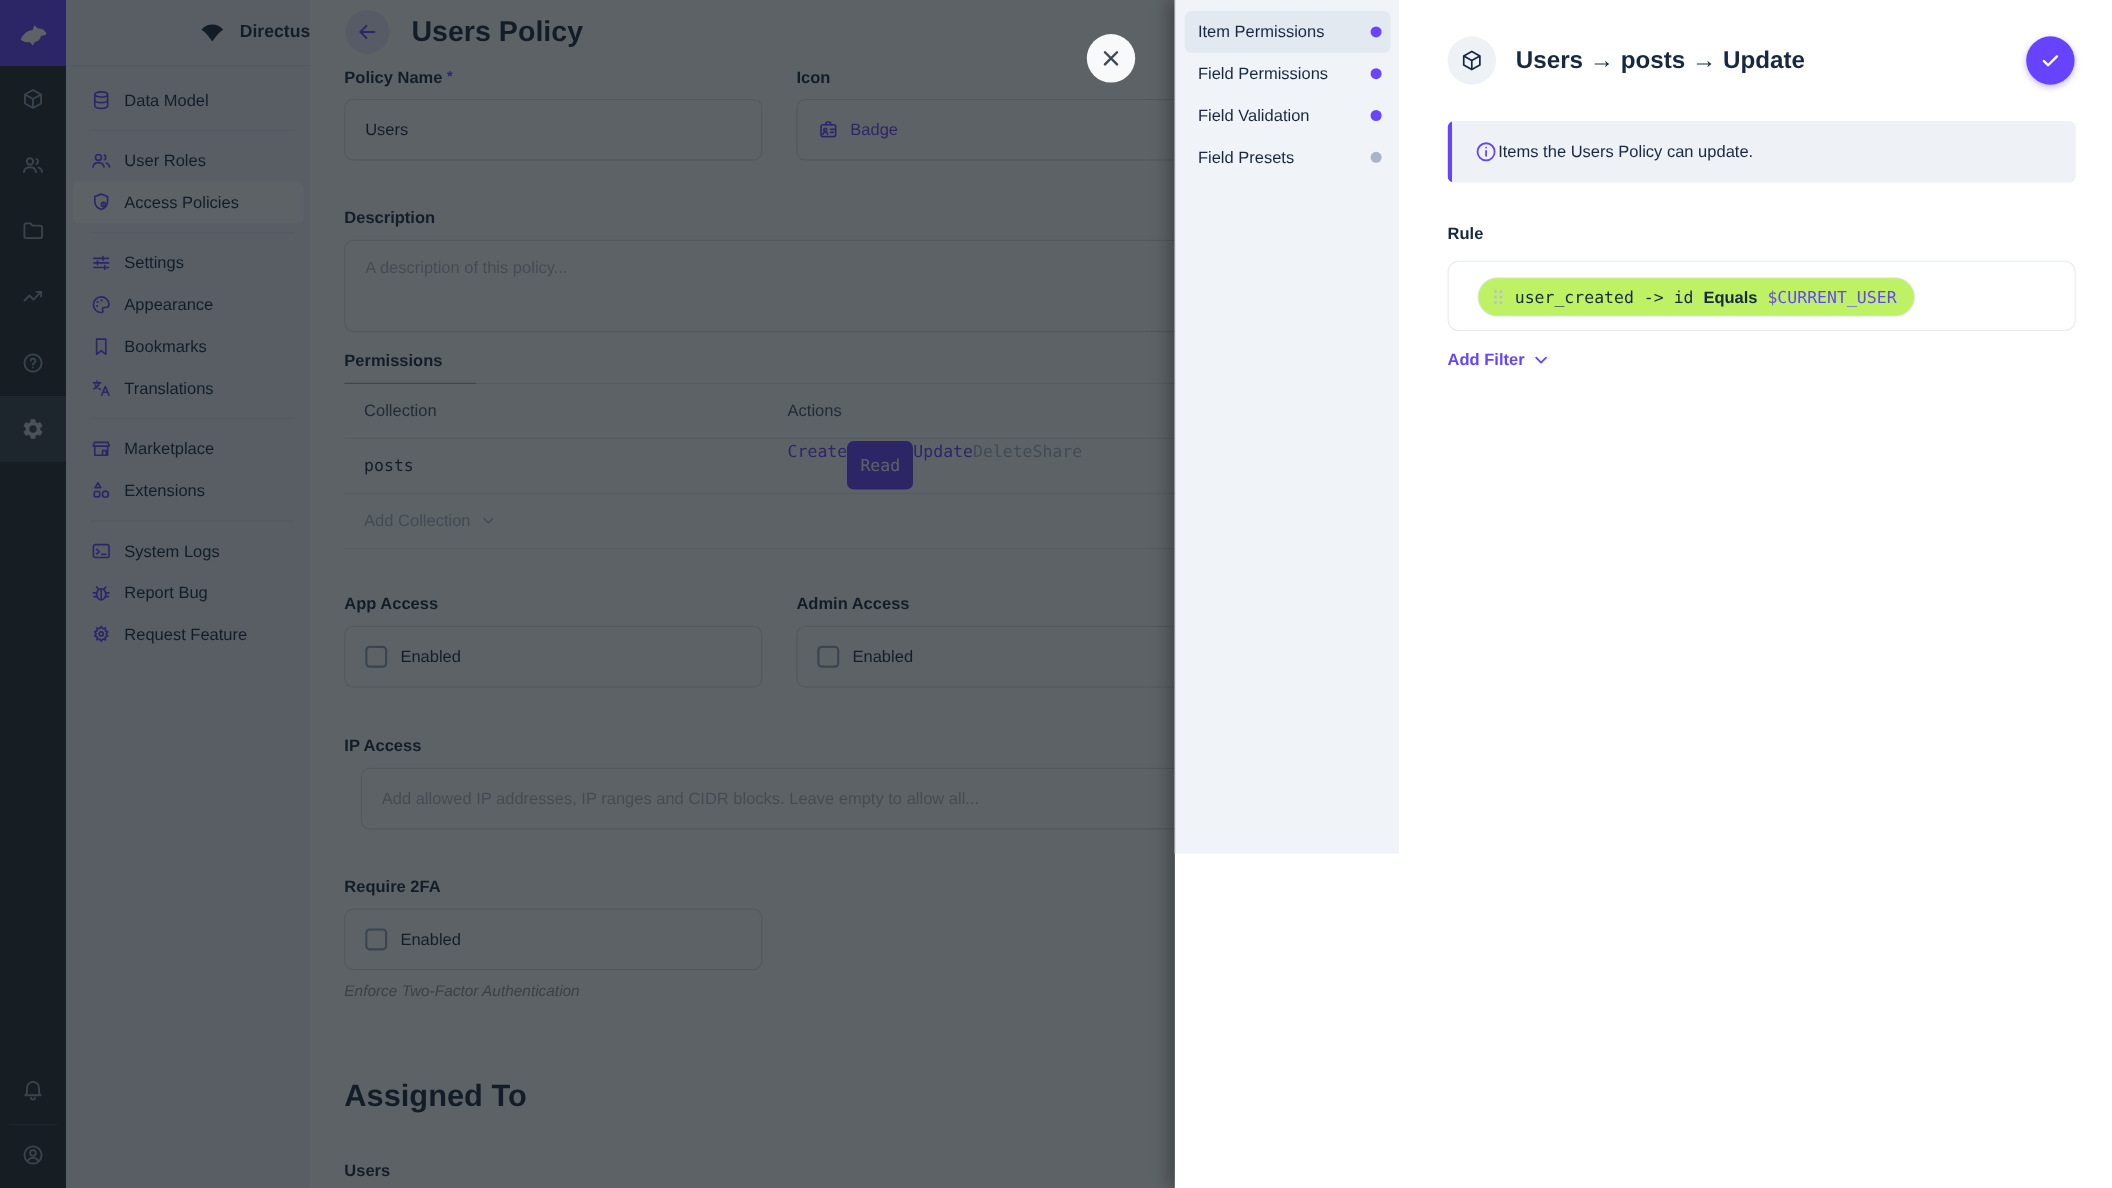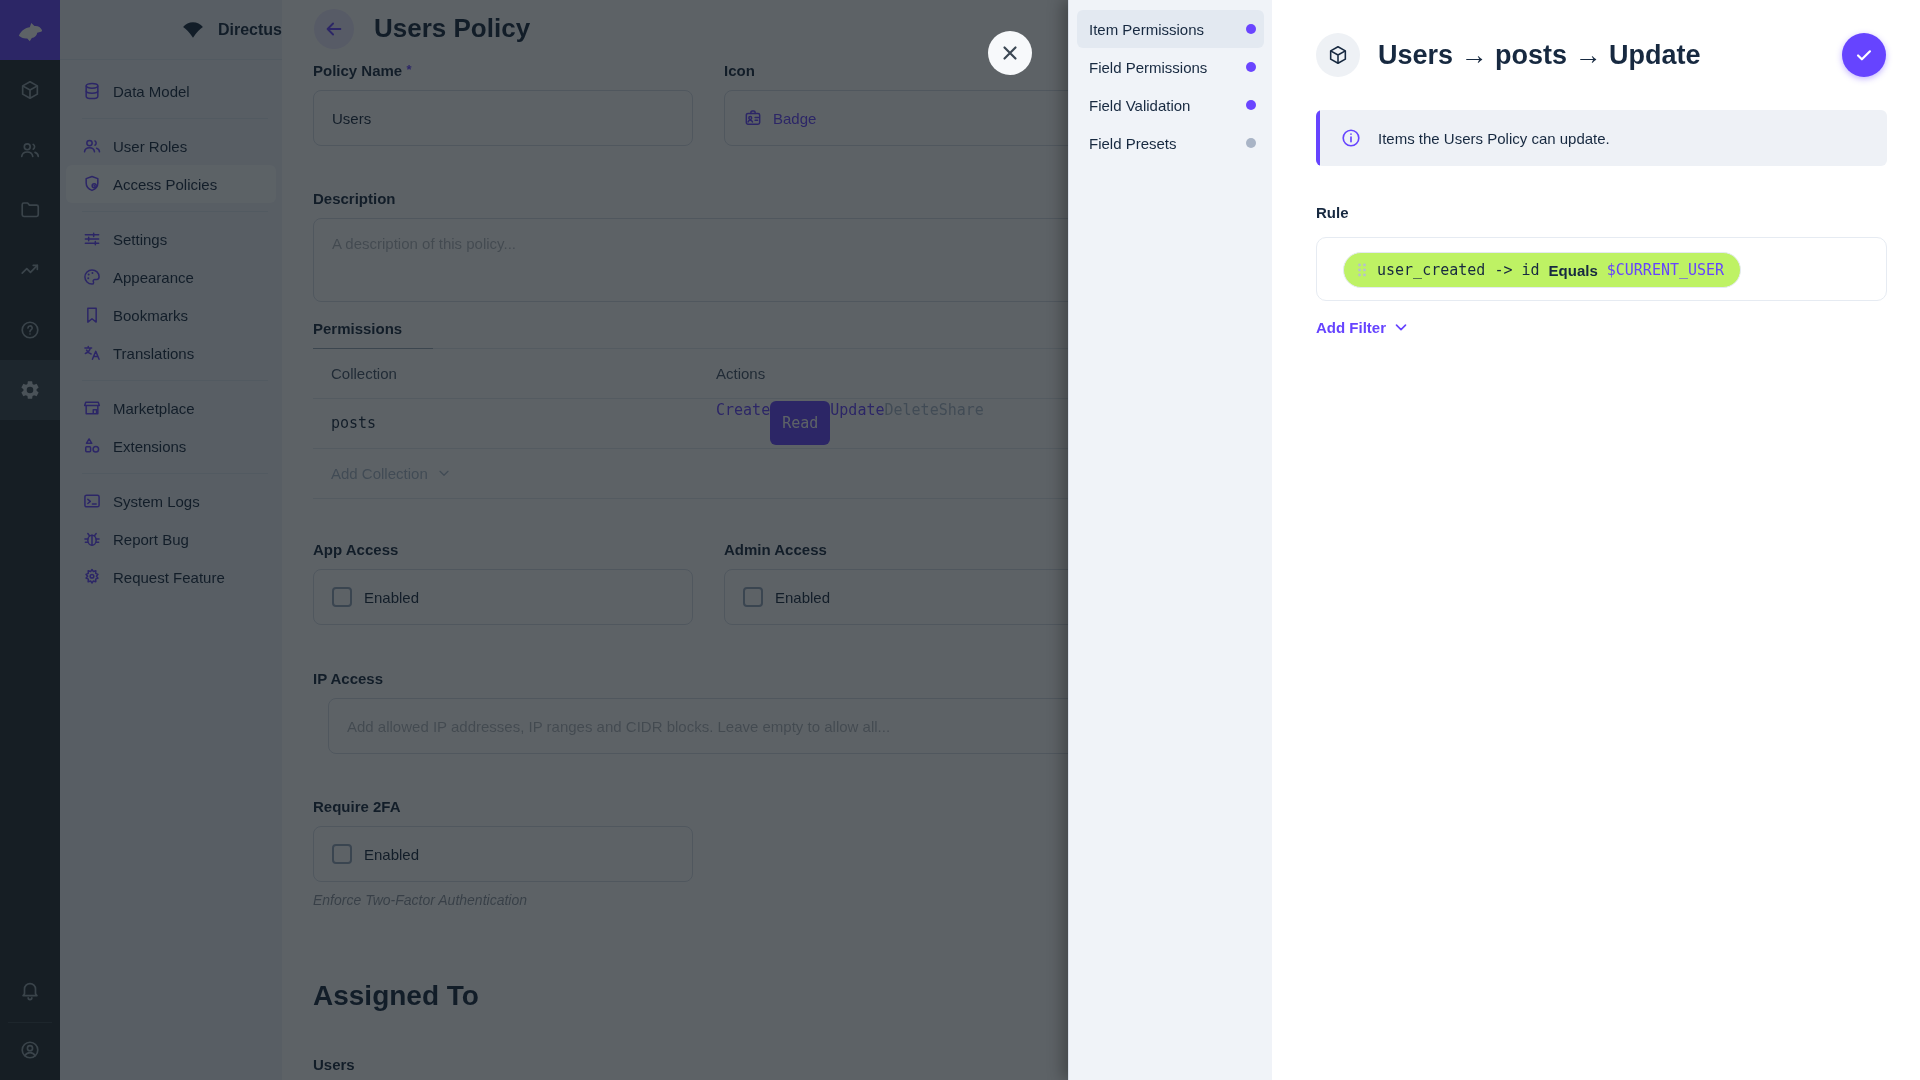--- a/index.html
+++ b/index.html
@@ -53,38 +53,38 @@
   .chev { color:inherit; }
 
   
   #overlay { position:absolute; left:0; top:0; width:1068px; height:1080px; background:rgba(16,23,30,.68); z-index:10; }
   #close-btn { position:absolute; left:988px; top:31px; width:44px; height:44px; border-radius:50%;
     background:#f7f9fb; display:flex; align-items:center; justify-content:center; z-index:11; color:#3c4854; cursor:pointer; }
 
   
   #right-wrap { position:absolute; left:1068px; top:0; width:852px; height:1080px; z-index:12;
     box-shadow:-6px 0 14px rgba(0,0,0,.28); }
-  #tab-panel { position:absolute; left:0; top:0; width:204px; height:1080px; background:#f0f3f8; border-left:1px solid #d9e0ea; }
+  #tab-panel { position:absolute; left:0; top:0; width:204px; height:776px; background:#f0f3f8; border-left:1px solid #d9e0ea; }
   .tab { position:relative; height:38px; margin:0 8px; display:flex; align-items:center; justify-content:space-between;
     padding:0 8px 0 12px; border-radius:6px; cursor:pointer; font-weight:500; }
   .tab.active { background:#e3e9f1; }
   .dot { width:10px; height:10px; border-radius:50%; flex:0 0 auto; }
   .dot-purple { background:#6a45ff; } .dot-gray { background:#a9b4c6; }
 
   #drawer { position:absolute; left:204px; top:0; width:648px; height:1080px; background:#fff; }
   .d-header { position:absolute; left:44px; right:34px; top:31px; height:48px; display:flex; align-items:center; }
   .d-icon-circle { width:44px; height:44px; border-radius:50%; background:#eef1f5; display:flex; align-items:center; justify-content:center; color:#172940; }
-  .d-title { margin-left:18px; font-size:27px; font-weight:700; flex:1 1 auto; }
+  .d-title { margin-left:18px; font-size:22px; font-weight:700; flex:1 1 auto; }
   .d-check { width:44px; height:44px; border-radius:50%; background:#6644ff; display:flex; align-items:center; justify-content:center;
     box-shadow:0 2px 6px rgba(102,68,255,.4); cursor:pointer; }
   .d-banner { position:absolute; left:44px; right:33px; top:110px; height:56px; background:#eef1f6; border-radius:6px;
     overflow:hidden; display:flex; align-items:center; }
   .d-banner .stripe { position:absolute; left:0; top:0; bottom:0; width:4px; background:#6644ff; }
   .d-banner .info-ico { margin-left:24px; color:#6644ff; flex:0 0 auto; }
-  .d-banner .b-text { margin-left:16px; }
+  .d-banner .b-text { }
   .rule-label { position:absolute; left:44px; top:204px; font-weight:700; }
   .rule-box { position:absolute; left:44px; right:33px; top:237px; height:64px; border:1px solid #e6ebf2; border-radius:10px; background:#fff; }
   .filter-pill { position:absolute; left:26px; top:14px; height:36px; display:flex; align-items:center; gap:9px;
     padding:0 16px 0 12px; border:1px solid #e4eaf1; border-radius:18px; background:#bef264; }
   .filter-pill .drag { color:#b6c1ce; }
   .op { font-weight:700; }
   .add-filter { position:absolute; left:44px; top:318px; display:flex; align-items:center; gap:6px;
     color:#6644ff; font-weight:700; cursor:pointer; }
 </style>
 </head>

